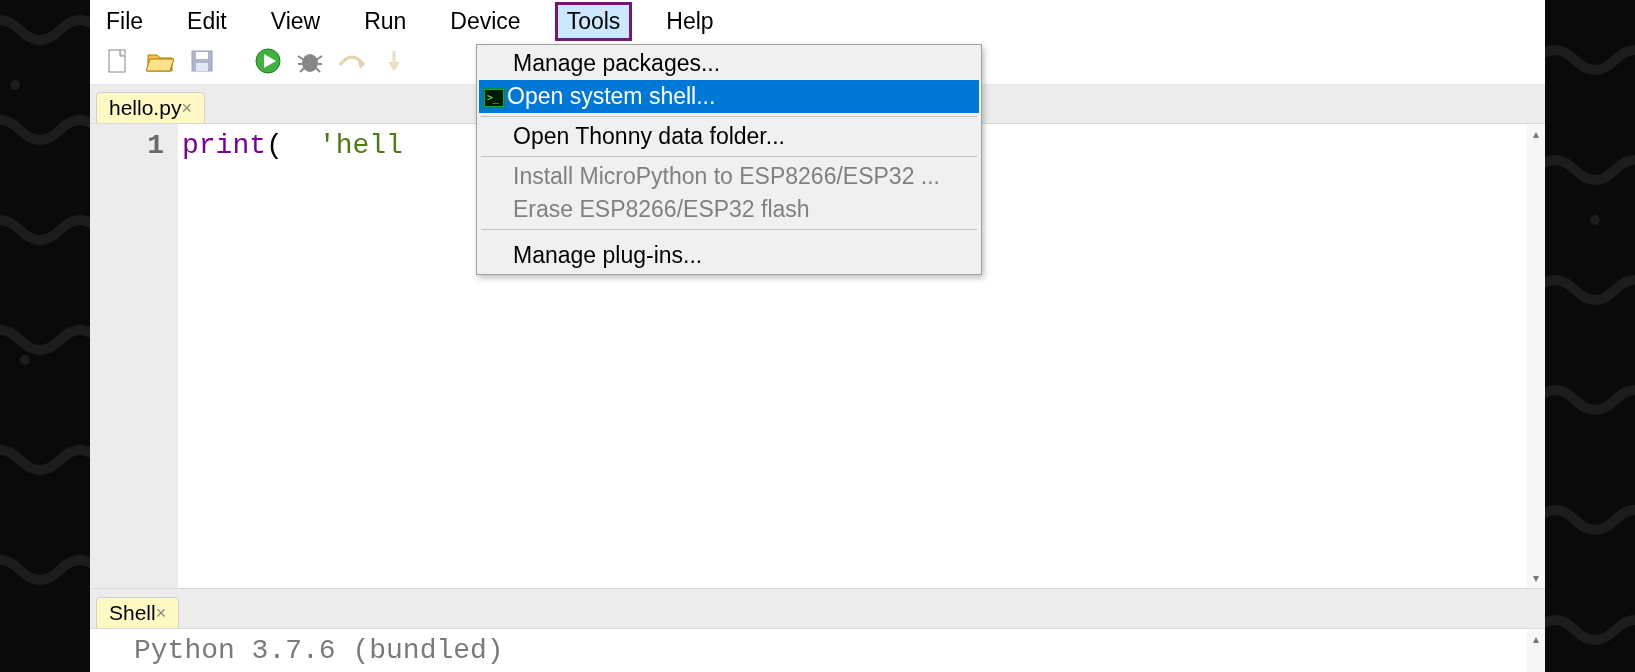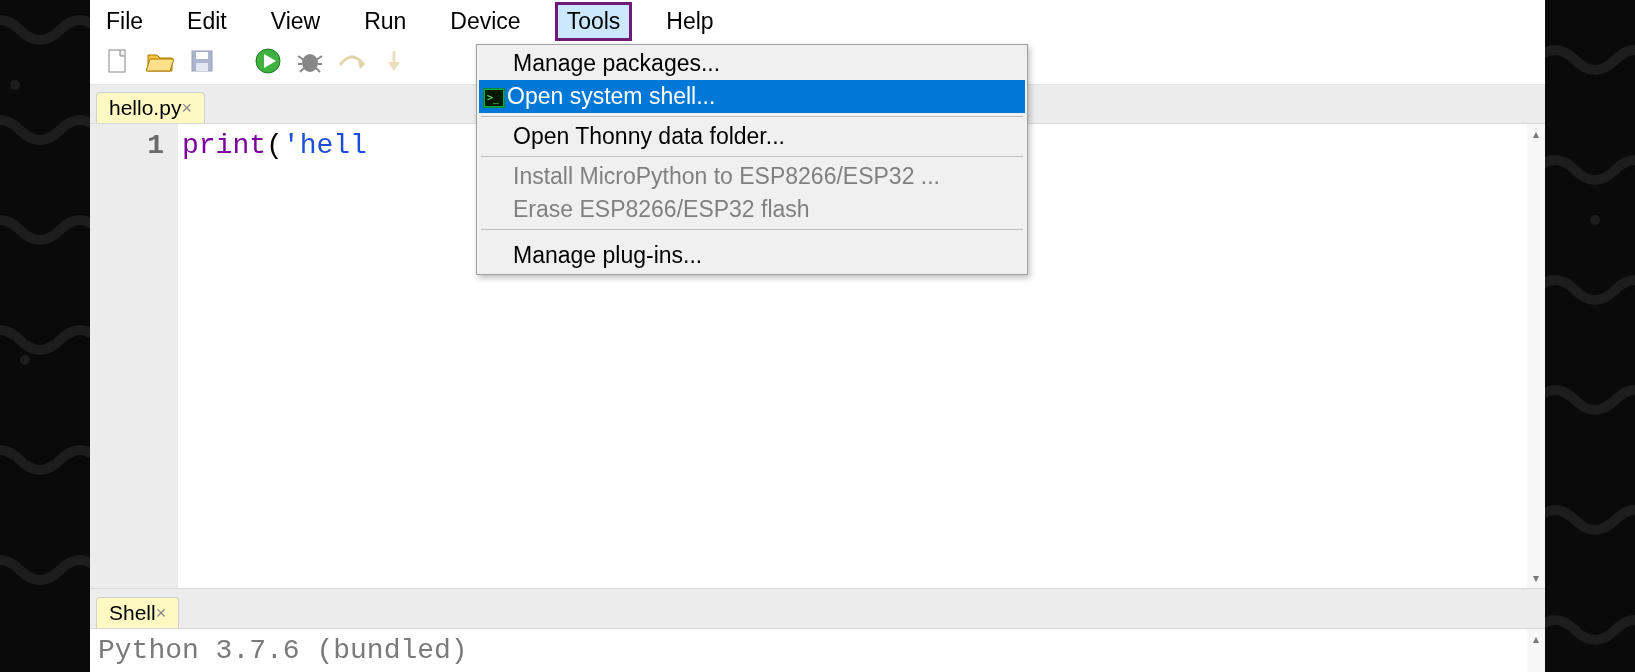--- a/index.html
+++ b/index.html
@@ -116,21 +116,21 @@
   .code {
     flex:1;
     font-family: "Consolas","Courier New",monospace;
     font-size: 28px;
     padding: 6px 4px;
     white-space: pre;
     color:#000;
   }
   .code .call { color:#7b009c; }
   .code .paren { color:#000; }
-  .code .str { color:#1d4ed8; }
+  .code .str { color:#4d7c0f;margin-left:36px; }
   .scrollbar-v {
     width:18px;
     background:#f7f7f7;
     display:flex;
     flex-direction:column;
     align-items:center;
     justify-content:space-between;
     padding:3px 0;
   }
   .scroll-arrow { color:#777; font-size:12px;}
@@ -139,35 +139,36 @@
   .shell-tabbar {
     background: #ececec;
     border-bottom: 1px solid #d9d9d9;
     display:flex;
     align-items:flex-end;
     padding: 12px 6px 0 6px;
     height: 40px;
   }
   .shell-output {
     display:flex;
+    margin-left:36px;
   }
   .shell-text {
     flex:1;
     font-family:"Consolas","Courier New",monospace;
     font-size:28px;
     color:#7a7a7a;
     padding: 6px 8px;
   }
 
   
   .dropdown {
     position:absolute;
     left: 386px;
     top: 44px;
-    width: 552px;
+    width: 506px;
     background:#f0f0f0;
     border:1px solid #a0a0a0;
     box-shadow: 2px 3px 6px rgba(0,0,0,0.25);
     z-index: 50;
     padding: 2px;
   }
   .dropdown .dd-item {
     font-size:23px;
     padding: 3px 6px 3px 34px;
     color:#000;

